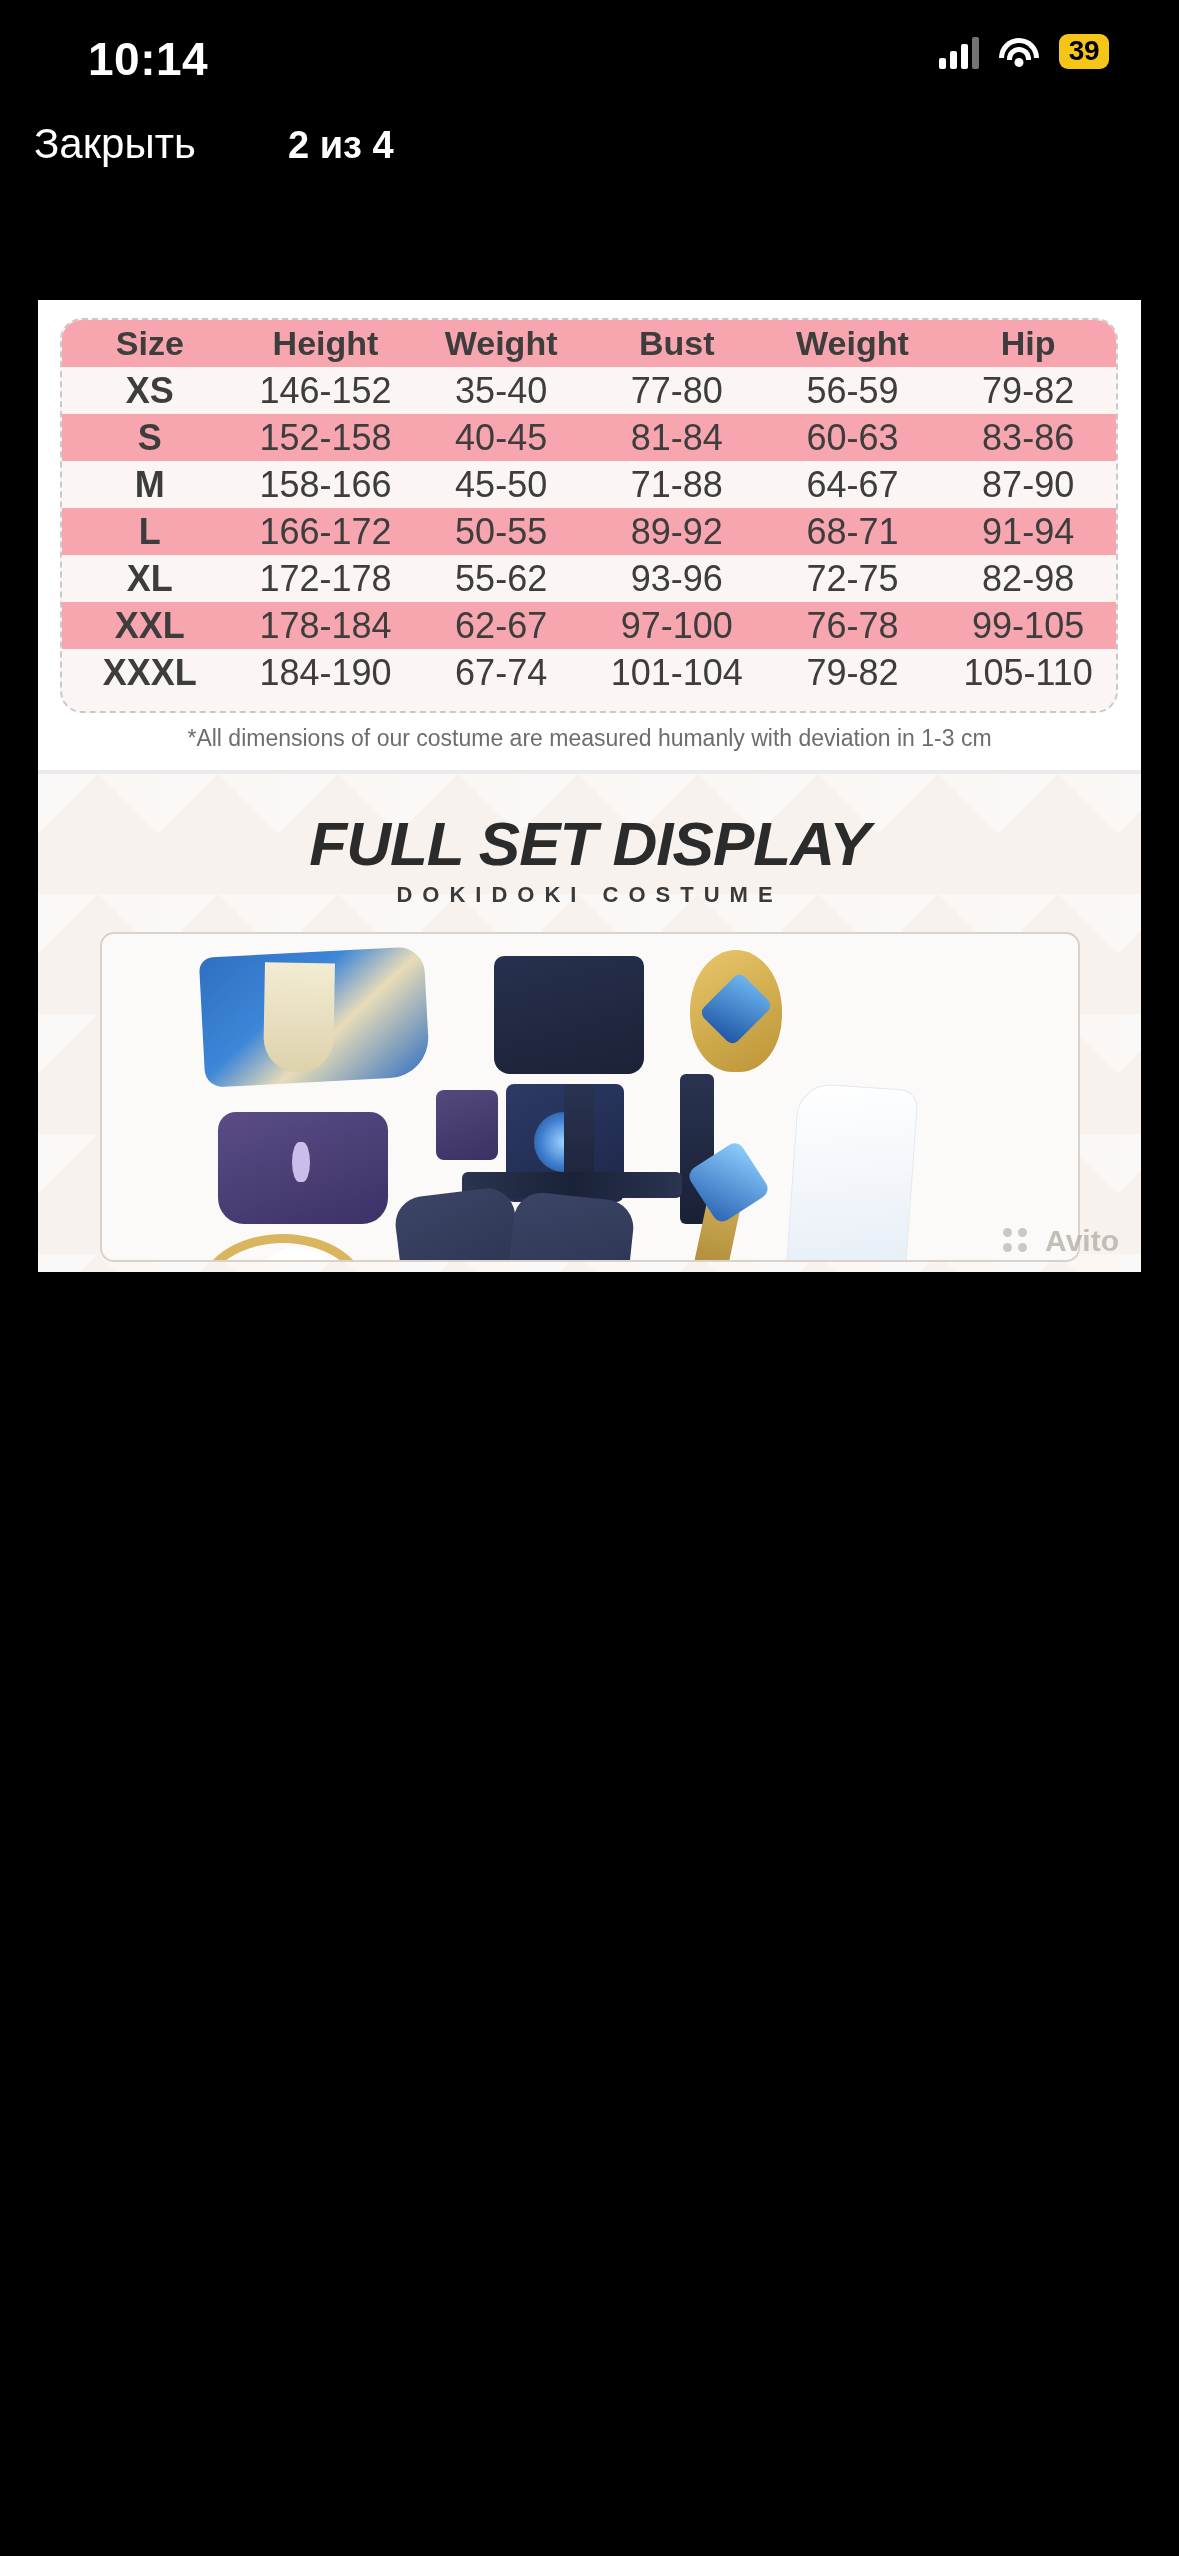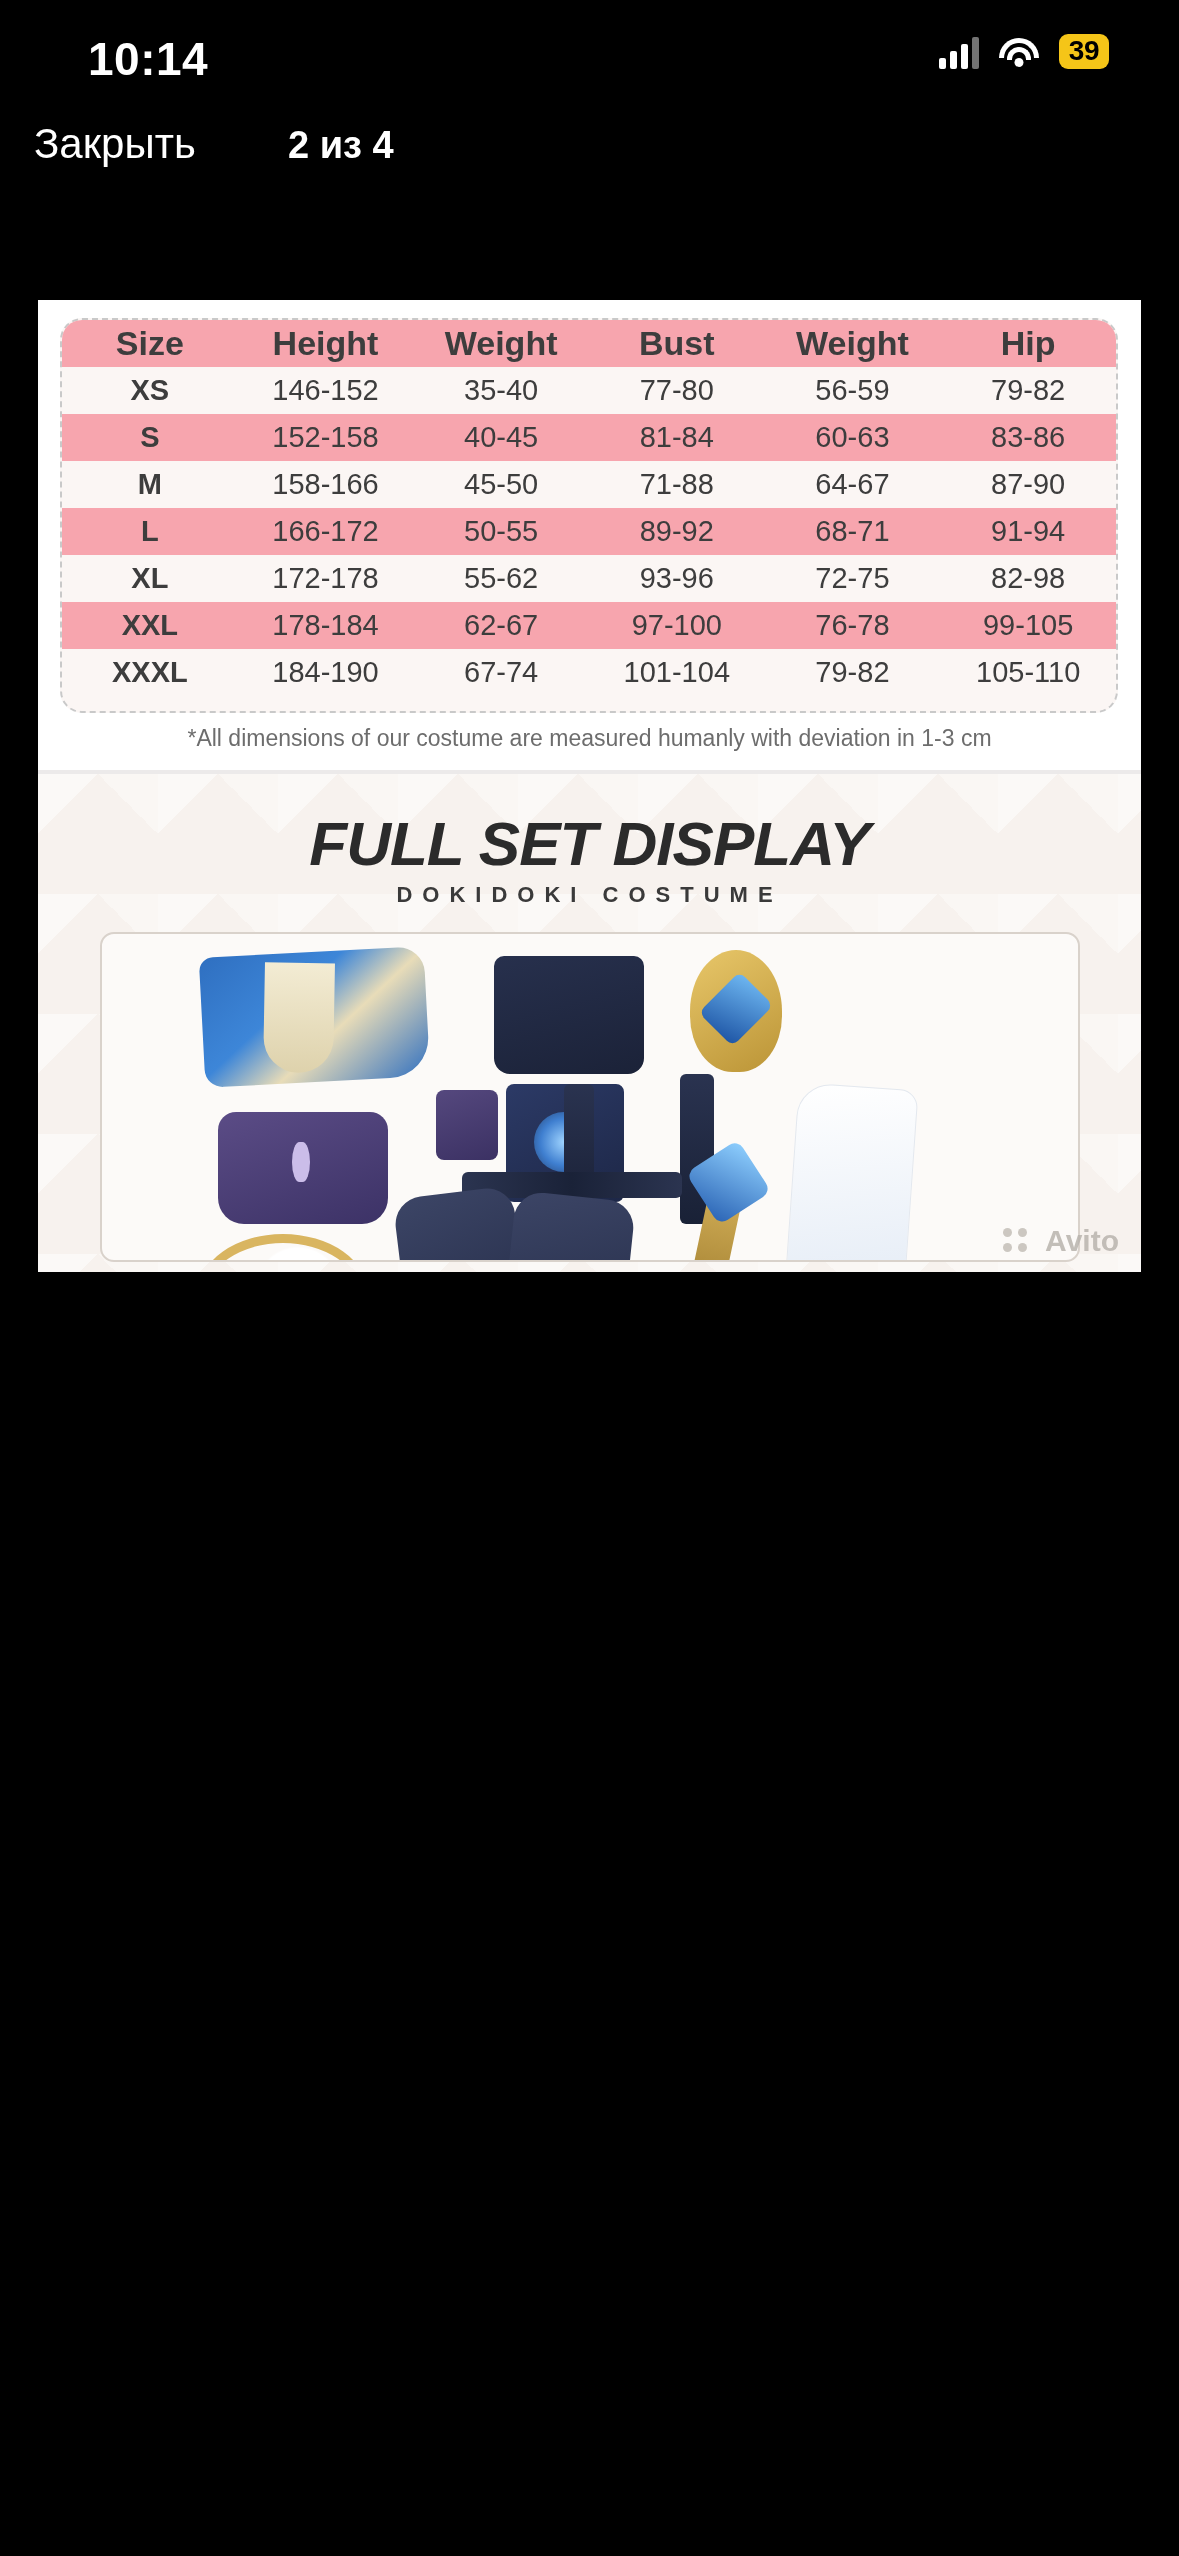--- a/index.html
+++ b/index.html
@@ -83,21 +83,21 @@
     position:absolute; left:22px; top:18px; width:1058px; height:395px;
     border:2px dashed #c9c9c9; border-radius:22px;
     background:#fbf6f4; overflow:hidden;
   }
   table.size-table {
     width:100%; border-collapse:collapse;
     table-layout:fixed;
   }
   table.size-table td, table.size-table th {
     text-align:center;
-    font-size:29px;
+    font-size:36px;
     color:#3d3d3d;
     height:47px;
     font-weight:400;
     white-space:nowrap;
   }
   table.size-table thead th { font-weight:700; font-size:34px; }
   table.size-table thead tr { background:#f7a5ae; }
   table.size-table tbody tr.odd { background:#f7a5ae; }
   table.size-table tbody tr.even { background:transparent; }
   table.size-table td.sizecol, table.size-table th.sizecol { font-weight:700; }

